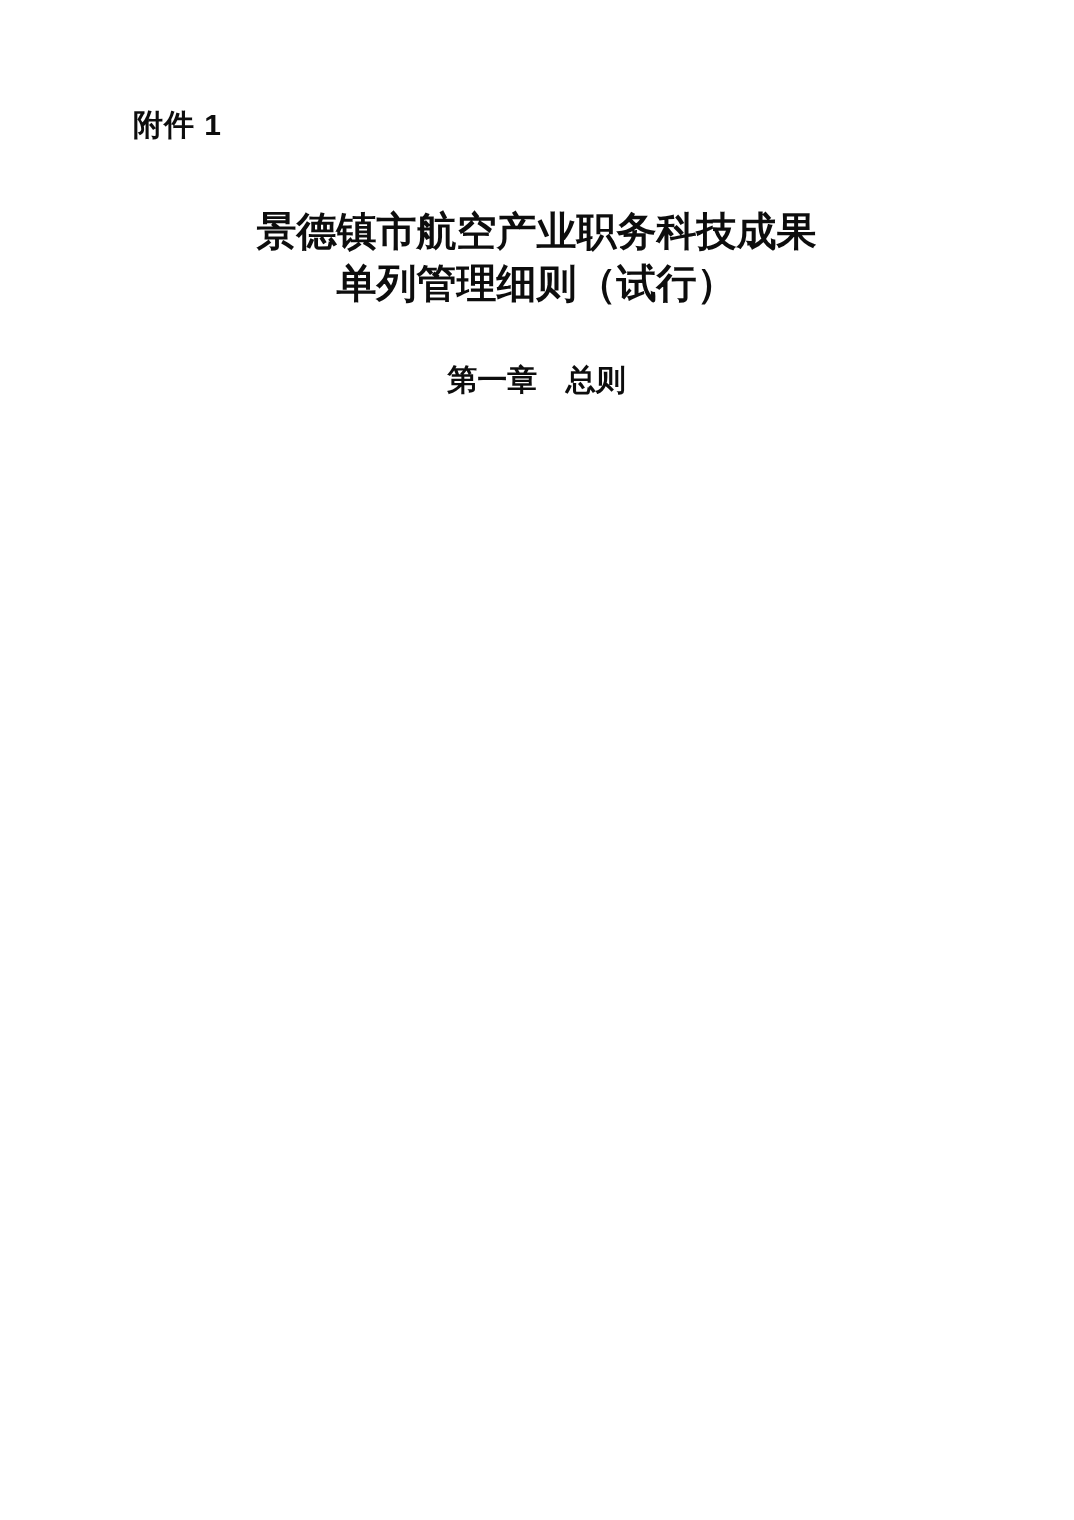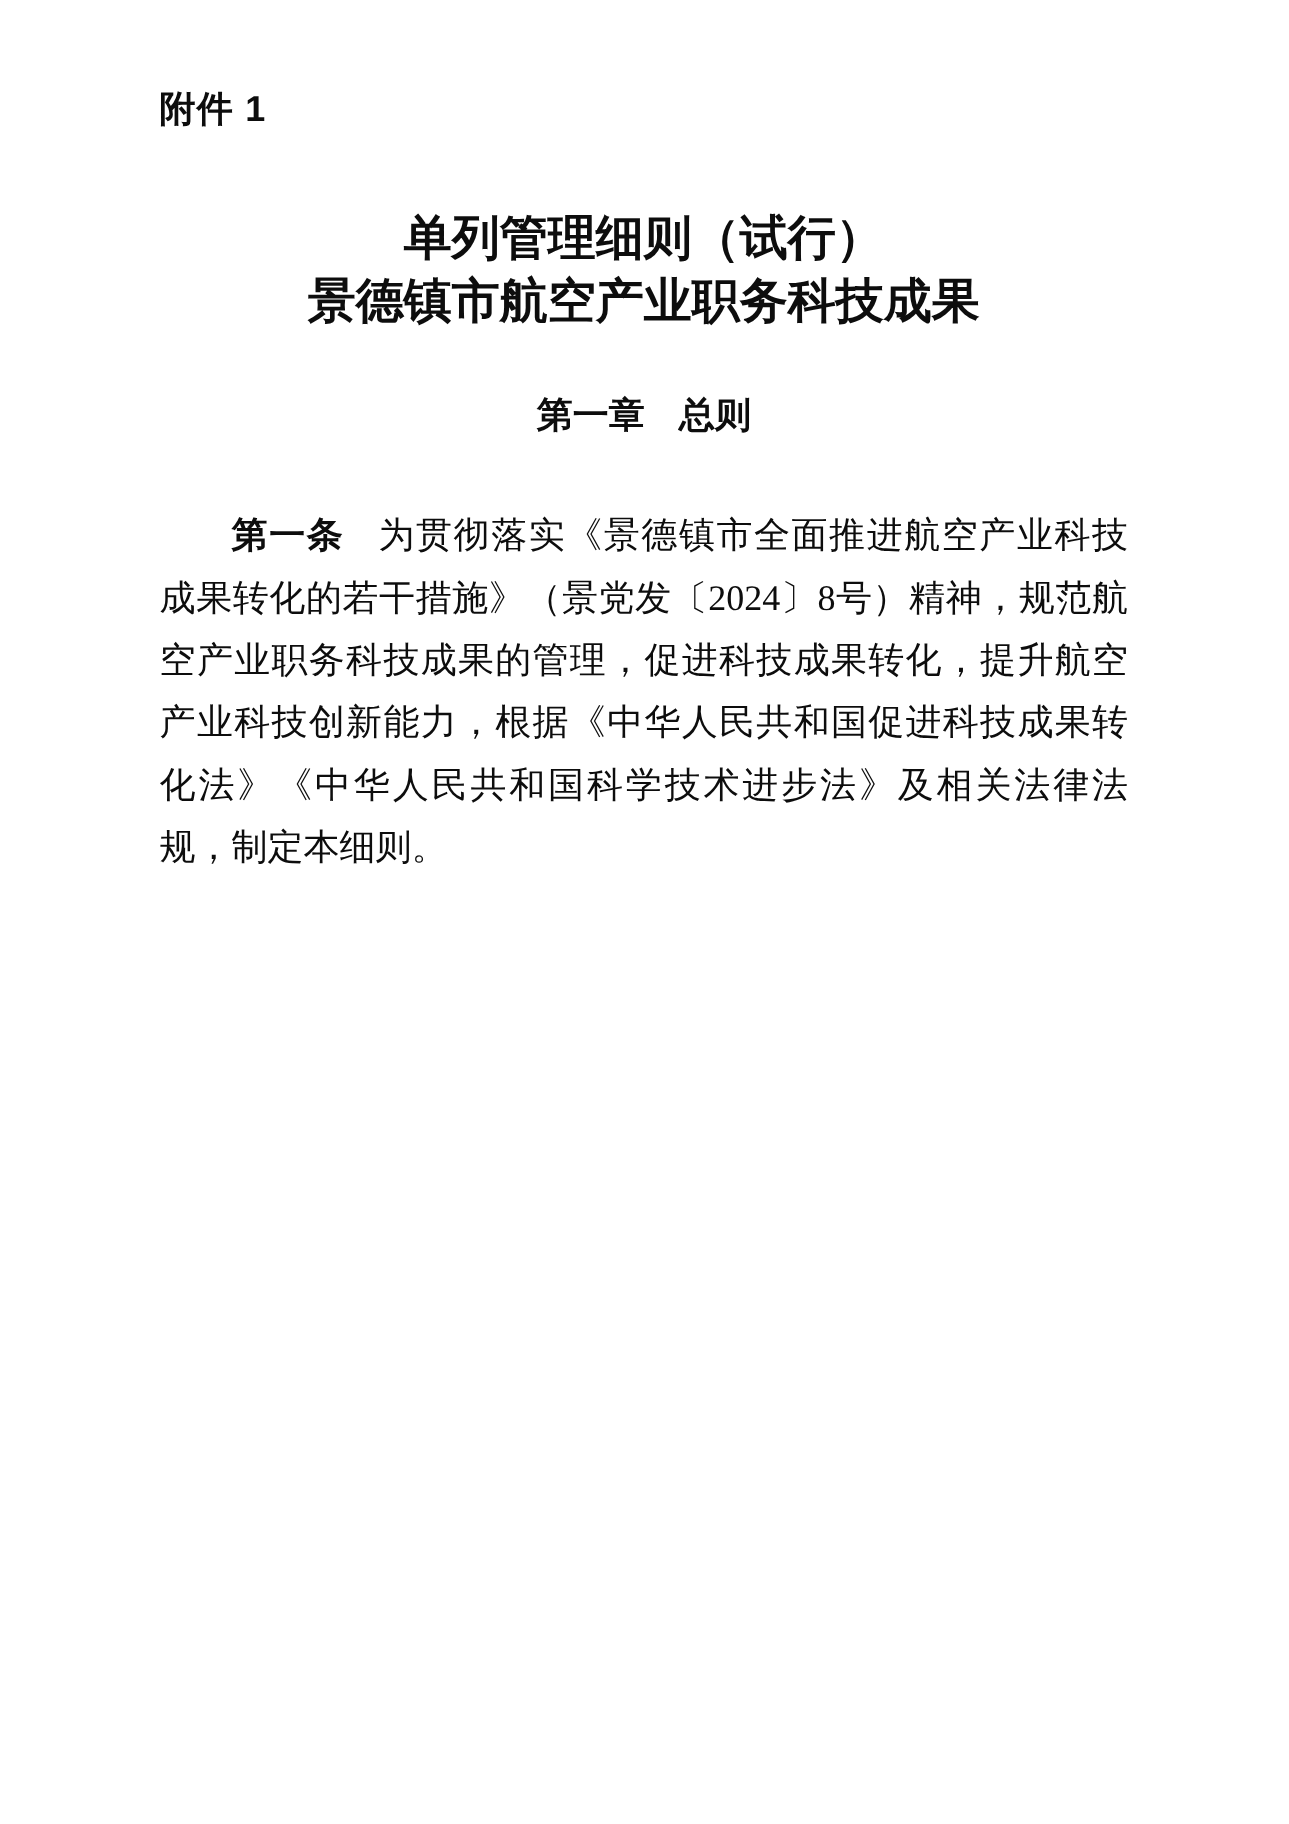--- a/index.html
+++ b/index.html
@@ -7,21 +7,21 @@
     padding: 0;
     background: #ffffff;
   }
   .page {
     position: relative;
     width: 1074px;
     height: 1100px;
     background: #ffffff;
     color: #0d0d0d;
     box-sizing: border-box;
-    padding: 77px 134px 0 133px;
+    padding: 110px 134px 0 133px;
     font-family: "Liberation Serif", "DejaVu Serif", serif;
     overflow: hidden;
   }
   .attachment-label {
     font-family: "Liberation Sans", "DejaVu Sans", sans-serif;
     font-weight: 700;
     font-size: 30px;
     line-height: 1;
     letter-spacing: 1px;
   }
@@ -71,33 +71,30 @@
   }
 </style>
 </head>
 <body>
 
 <div class="page">
 
   <div class="attachment-label">附件 1</div>
 
   <div class="doc-title">
+    <div>景德镇市航空产业职务科技成果</div>
     <div>单列管理细则（试行）</div>
-    <div>景德镇市航空产业职务科技成果</div>
   </div>
 
   <div class="chapter-heading">
     <span class="chapter-number">第一章</span><span>总则</span>
   </div>
 
   <div class="doc-body">
 
-    <p class="article">
-      <span class="article-label">第一条</span><span>为贯彻落实《景德镇市全面推进航空产业科技成果转化的若干措施》（景党发〔2024〕8号）精神，规范航空产业职务科技成果的管理，促进科技成果转化，提升航空产业科技创新能力，根据《中华人民共和国促进科技成果转化法》《中华人民共和国科学技术进步法》及相关法律法规，制定本细则。</span>
-    </p>
 
 
 
   </div>
 
   <div class="page-footer">— 5 —</div>
 
 </div>
 
 </body></html>

